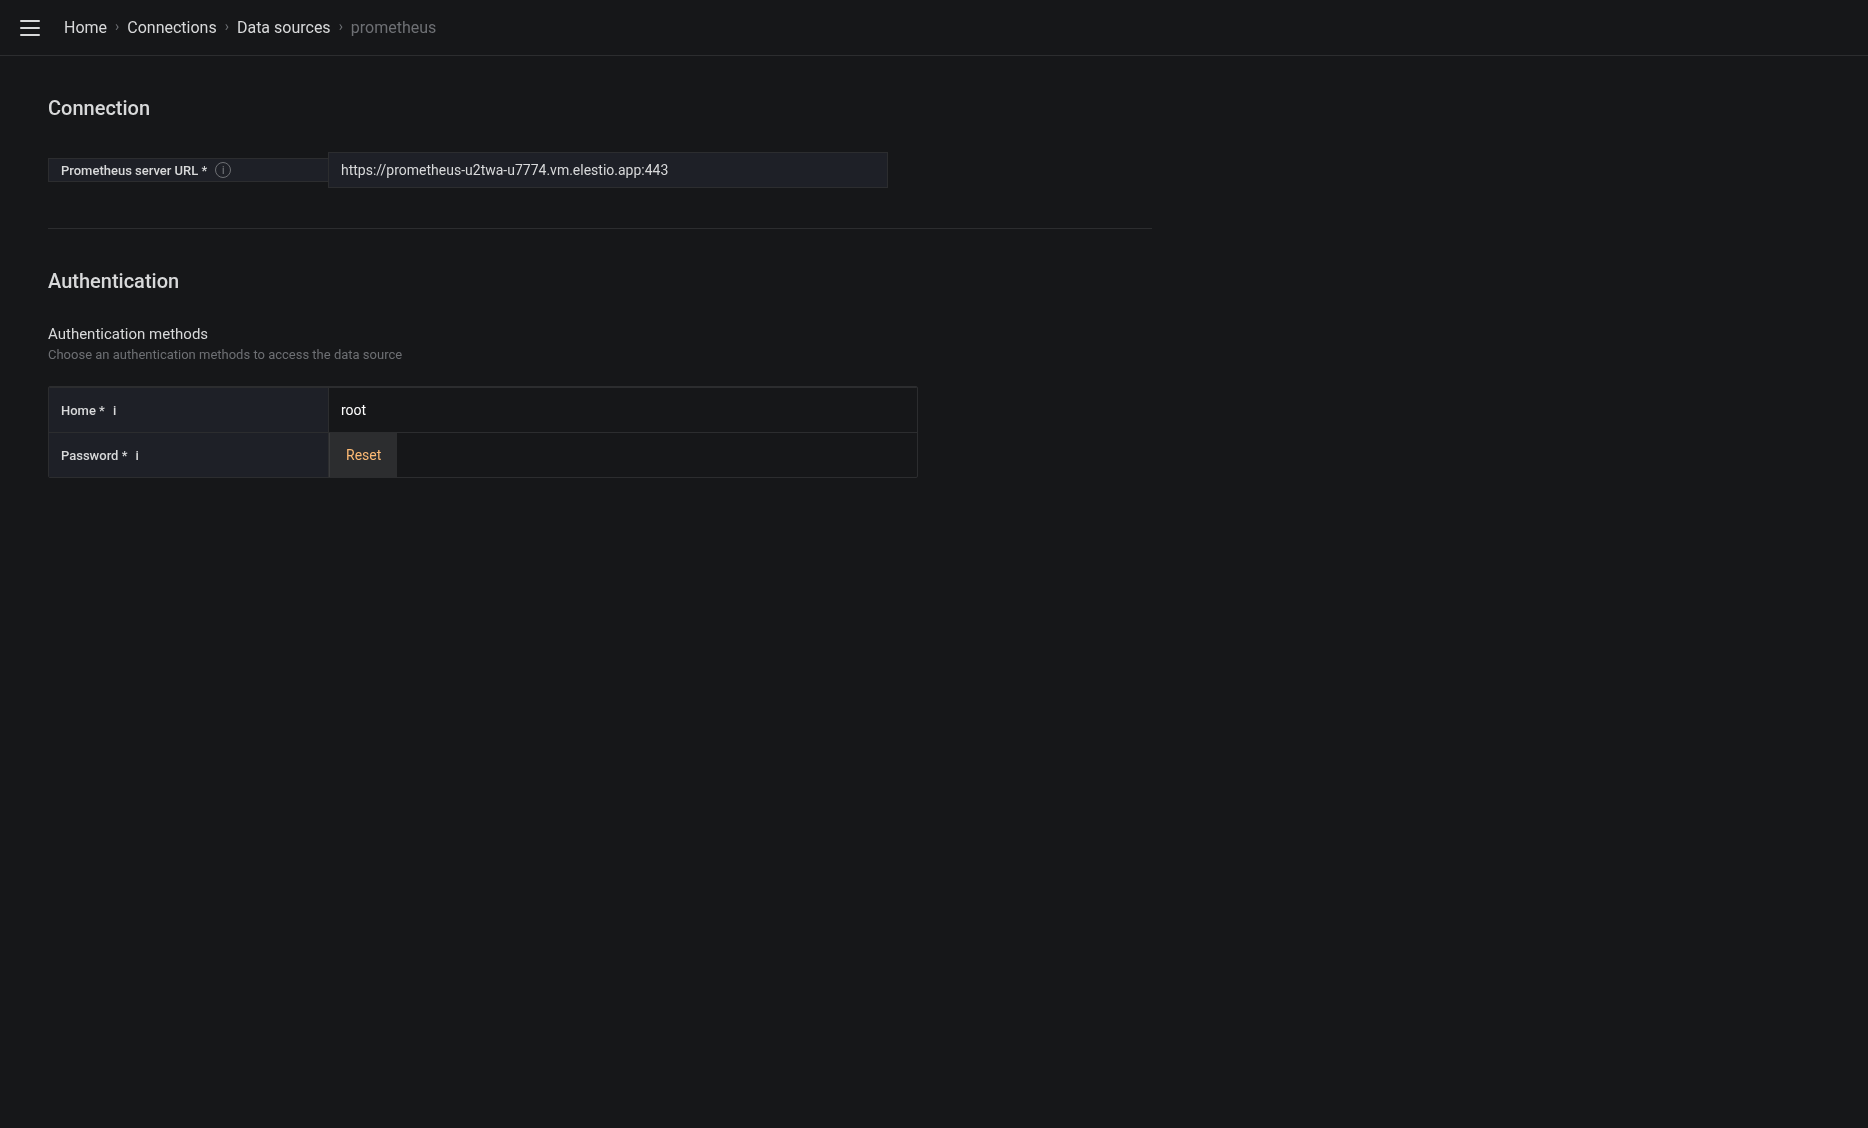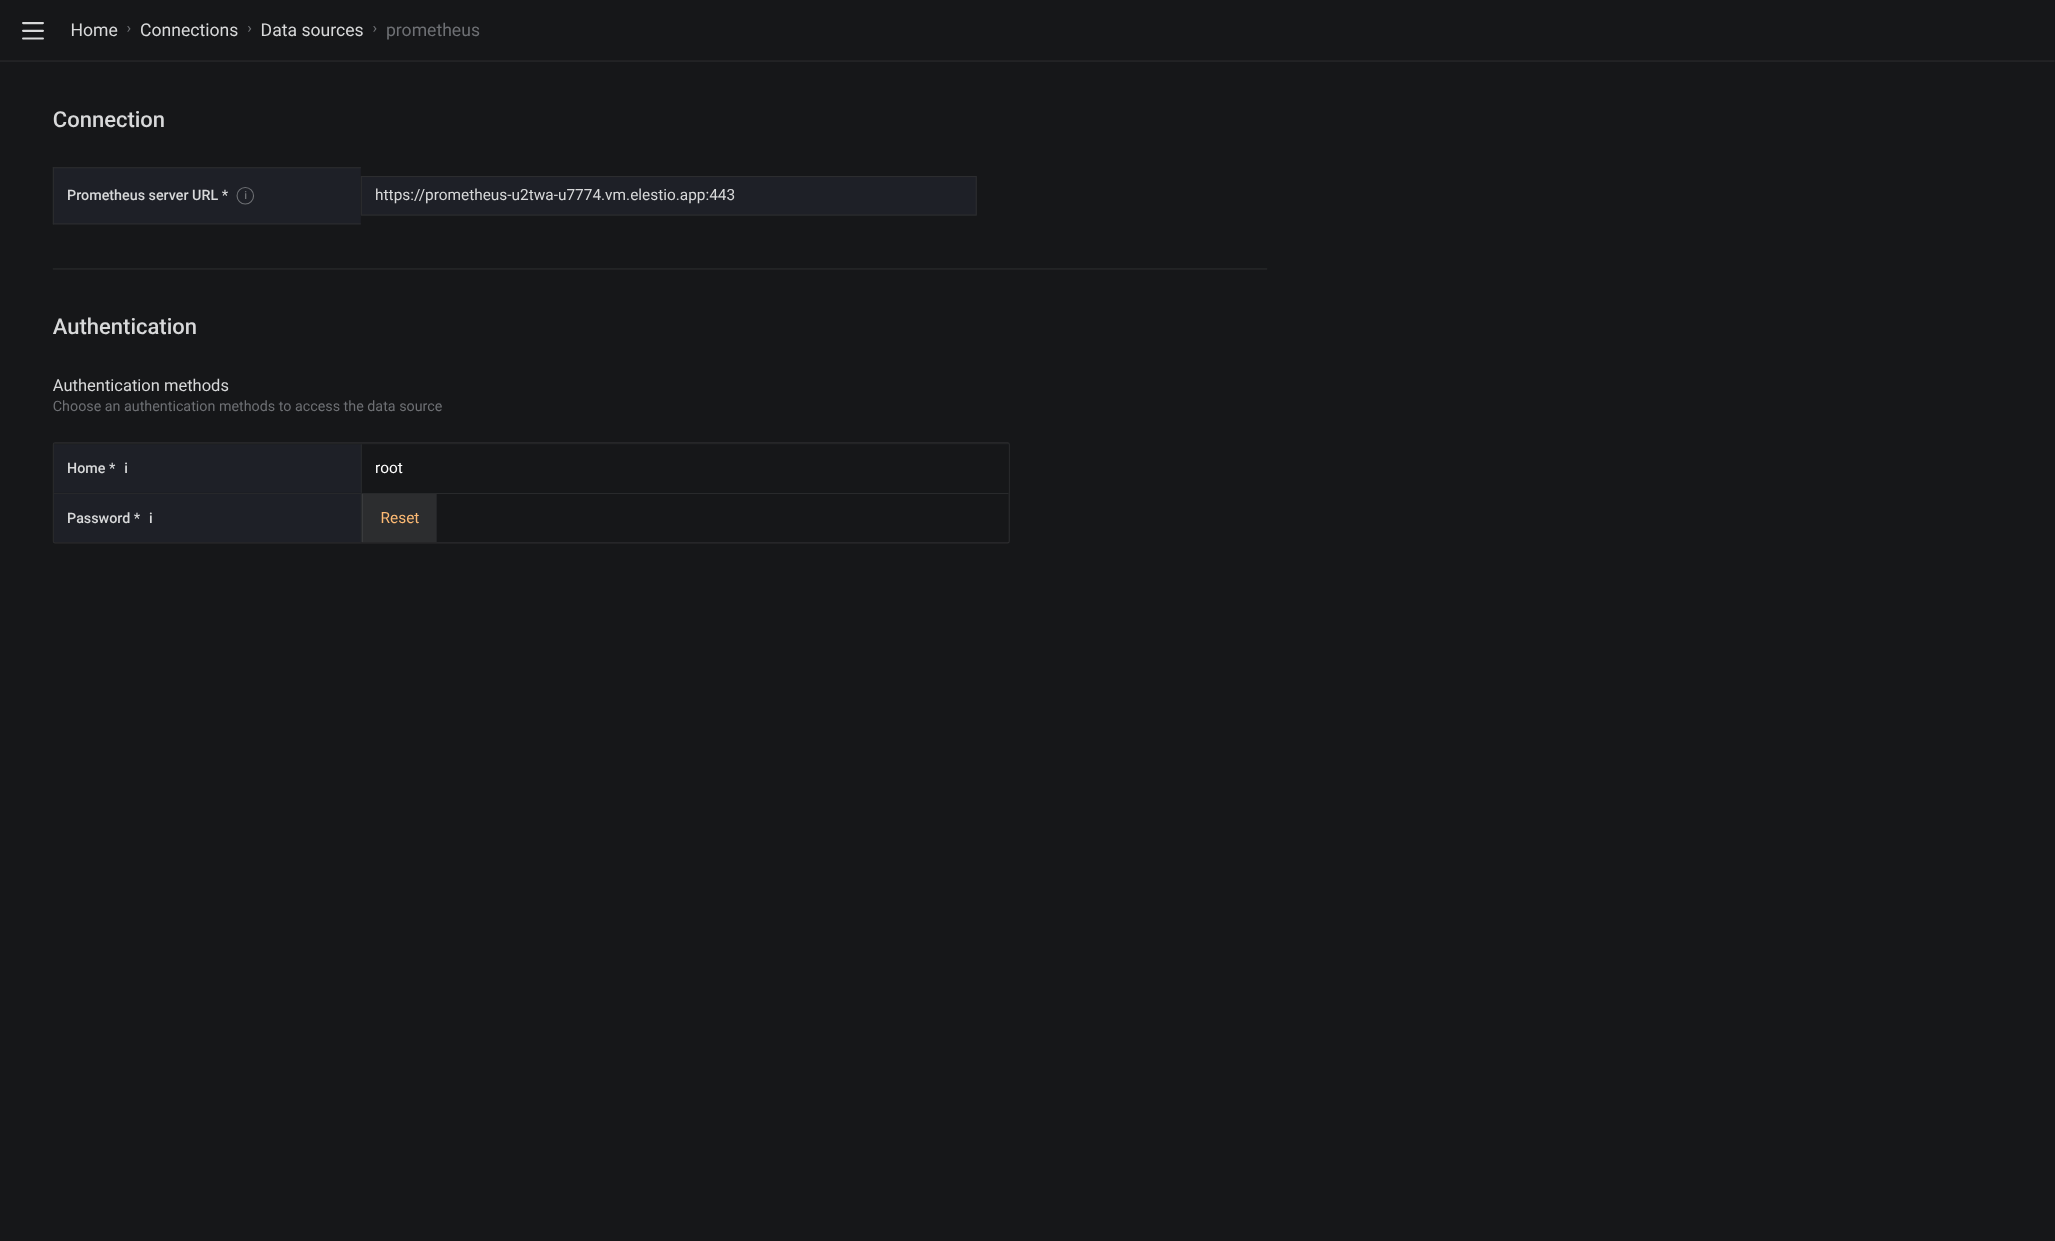--- a/index.html
+++ b/index.html
@@ -99,21 +99,21 @@
     }
 
     .field-label {
       display: flex;
       align-items: center;
       gap: 8px;
       background-color: #1e2027;
       border: 1px solid #2c2d2f;
       border-right: none;
       padding: 8px 12px;
-      height: 52px;
+      height: 24px;
       min-width: 280px;
       font-size: 13px;
       color: #d8d9da;
       font-weight: 500;
       white-space: nowrap;
     }
 
     .field-label .info-icon {
       display: inline-flex;
       align-items: center;

